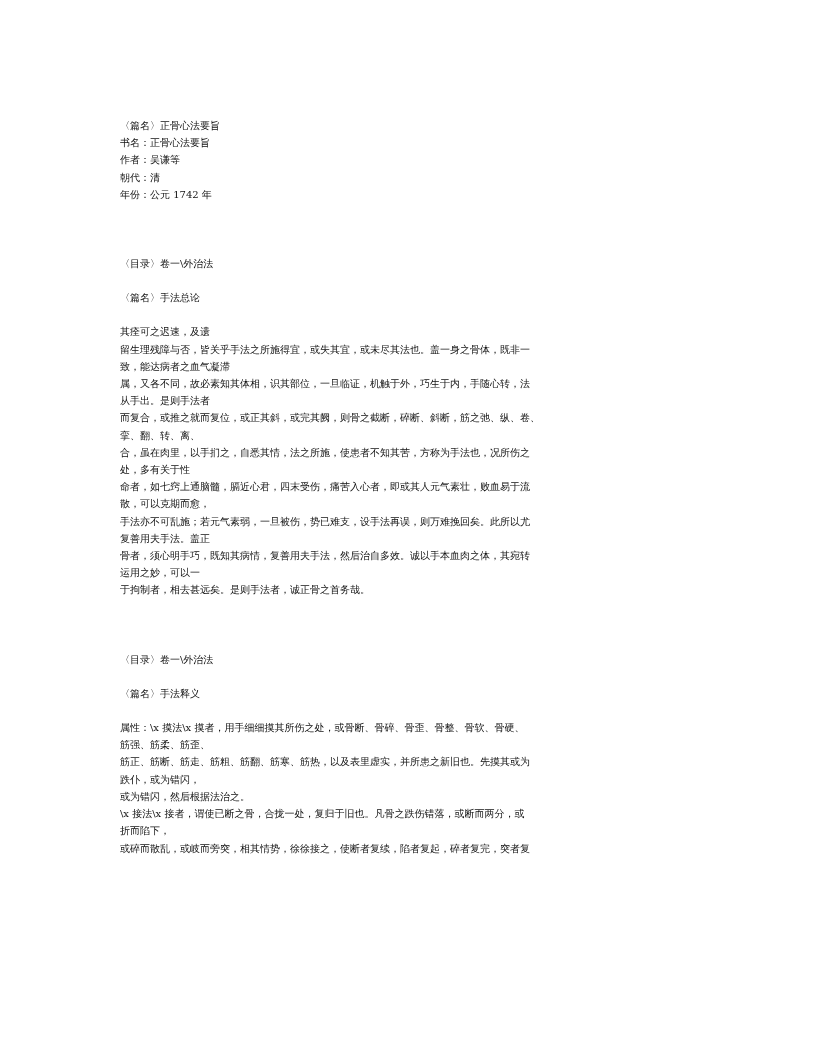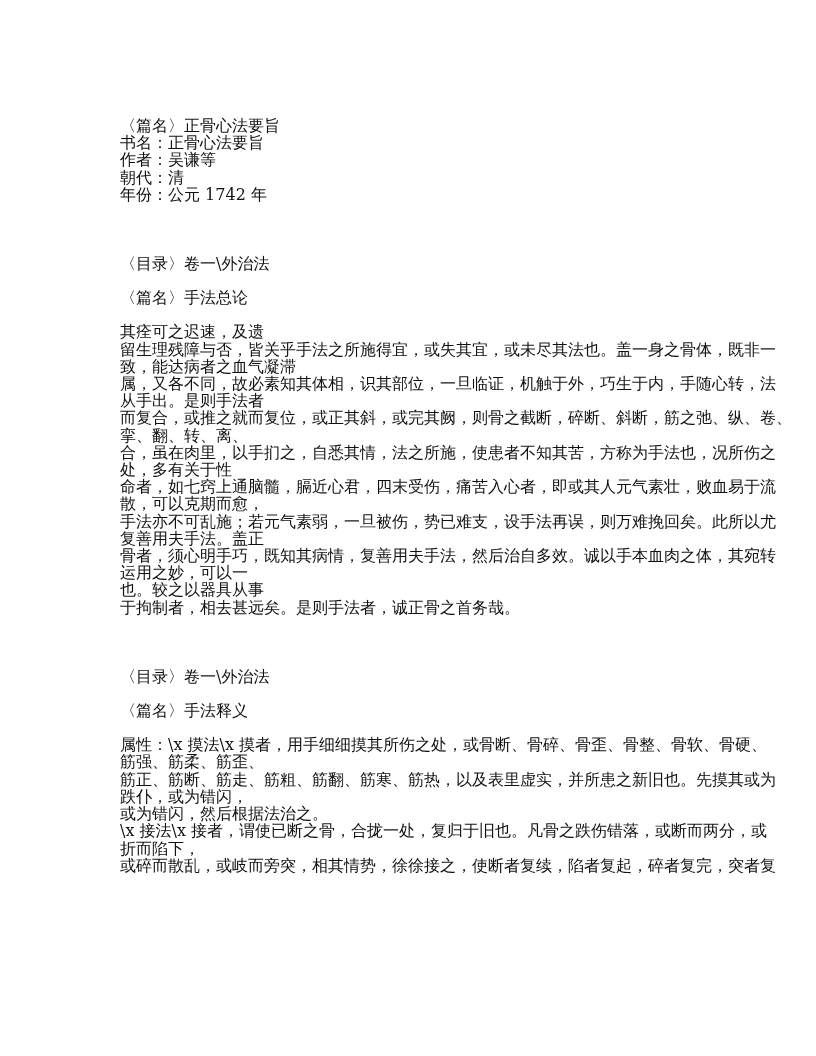--- a/index.html
+++ b/index.html
@@ -1,18 +1,18 @@
 <!DOCTYPE html>
 <html><head>
 <meta charset="utf-8">
 <style>
   html, body { margin: 0; padding: 0; background: #ffffff; }
   body { width: 816px; height: 1056px; position: relative; overflow: hidden;
          font-family: "DejaVu Serif", "Liberation Serif", serif; color: #111; }
-  .page { position: absolute; left: 120px; top: 117px; width: 600px; font-size: 16px; line-height: 17.2px; }
+  .page { position: absolute; left: 120px; top: 117px; width: 600px; font-size: 10px; line-height: 17.2px; }
   .line { white-space: nowrap; display: block; }
   .gap-large { height: 52px; }
   .gap-small { height: 17px; }
   .section { display: block; }
 </style>
 </head>
 <body>
 
 <div class="page">
   <div class="section">
@@ -38,21 +38,20 @@
     <span class="line">而复合，或推之就而复位，或正其斜，或完其阙，则骨之截断，碎断、斜断，筋之弛、纵、卷、</span>
     <span class="line">挛、翻、转、离、</span>
     <span class="line">合，虽在肉里，以手扪之，自悉其情，法之所施，使患者不知其苦，方称为手法也，况所伤之</span>
     <span class="line">处，多有关于性</span>
     <span class="line">命者，如七窍上通脑髓，膈近心君，四末受伤，痛苦入心者，即或其人元气素壮，败血易于流</span>
     <span class="line">散，可以克期而愈，</span>
     <span class="line">手法亦不可乱施；若元气素弱，一旦被伤，势已难支，设手法再误，则万难挽回矣。此所以尤</span>
     <span class="line">复善用夫手法。盖正</span>
     <span class="line">骨者，须心明手巧，既知其病情，复善用夫手法，然后治自多效。诚以手本血肉之体，其宛转</span>
     <span class="line">运用之妙，可以一</span>
-    <span class="line">也。较之以器具从事</span>
     <span class="line">于拘制者，相去甚远矣。是则手法者，诚正骨之首务哉。</span>
   </div>
 
   <div class="gap-large"></div>
 
   <div class="section">
     <span class="line">〈目录〉卷一\外治法</span>
     <div class="gap-small"></div>
     <span class="line">〈篇名〉手法释义</span>
     <div class="gap-small"></div>

